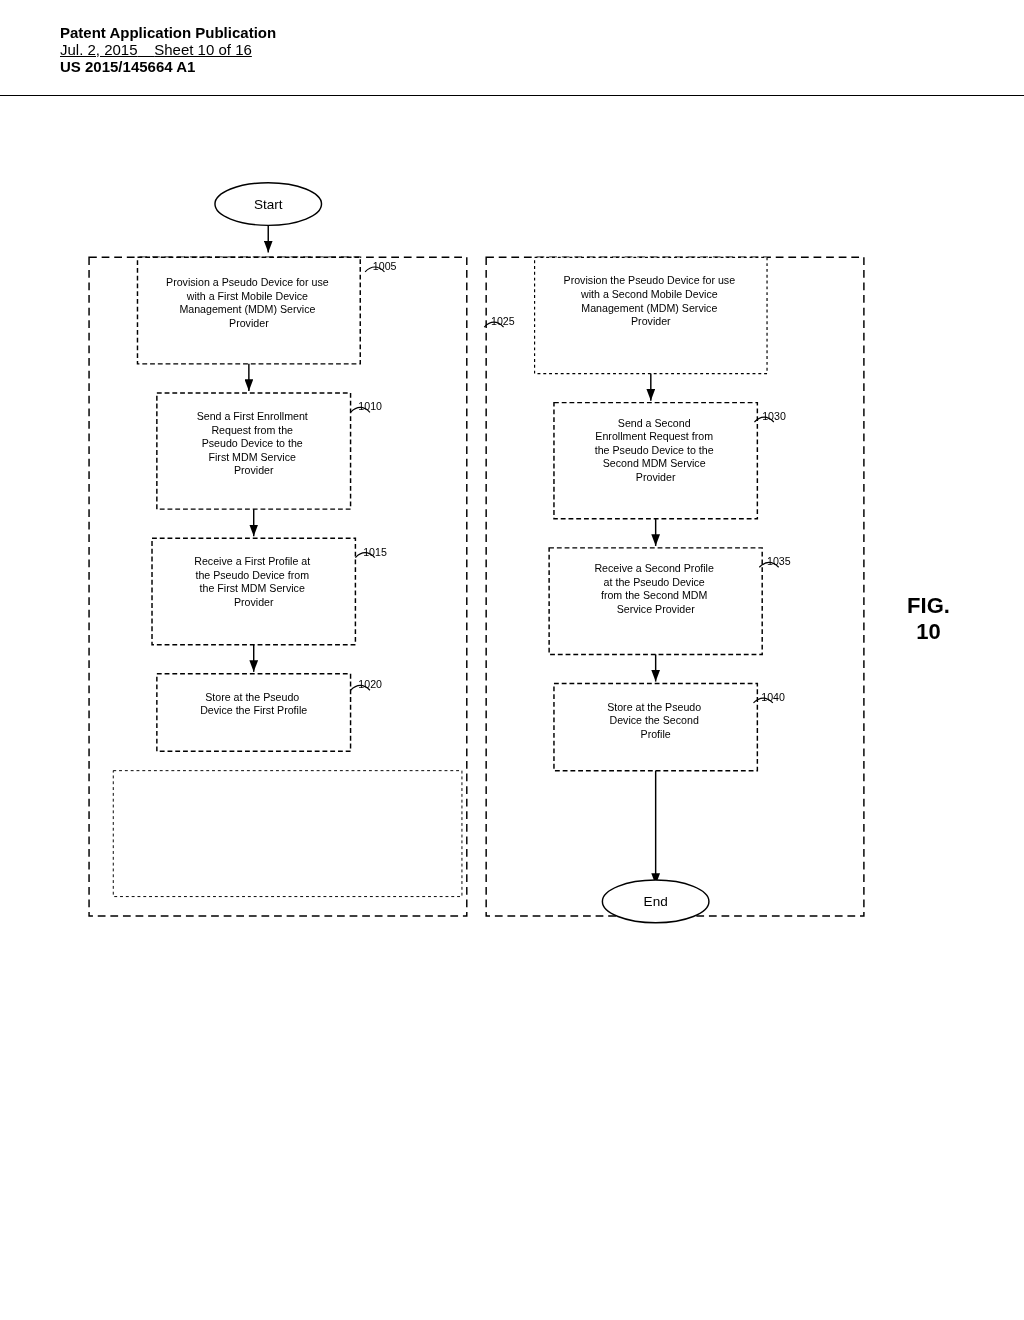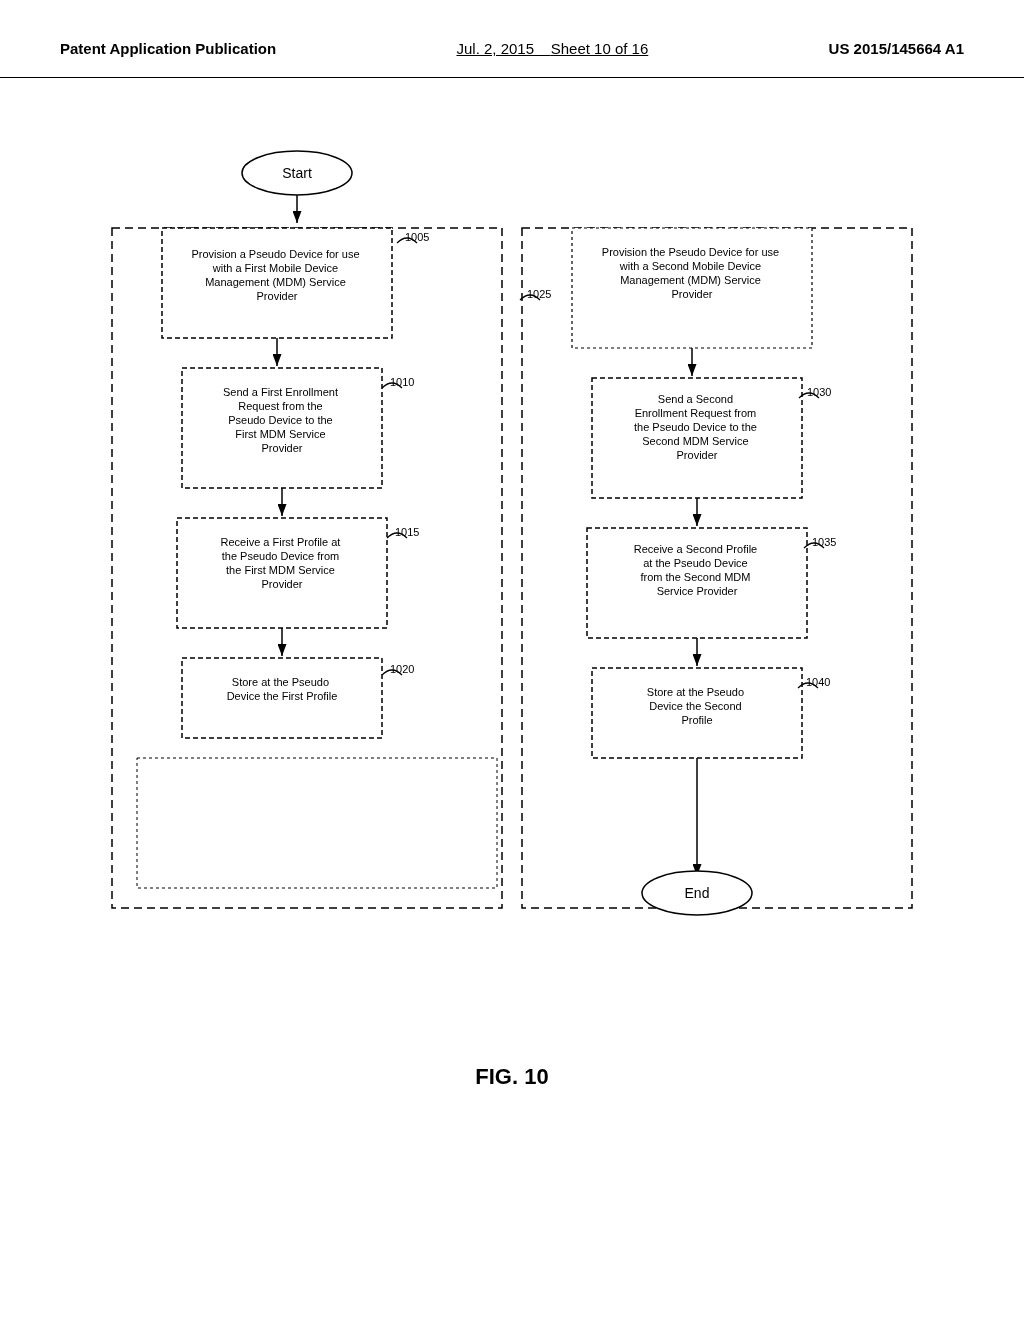--- a/index.html
+++ b/index.html
@@ -10,41 +10,42 @@
       min-height: 1320px;
       position: relative;
       overflow-x: hidden;
     }
 
     
     .header {
       display: flex;
       justify-content: space-between;
       align-items: flex-start;
-      padding: 40px 60px 20px 60px;
+      padding: 24px 60px 20px 60px;
       border-bottom: 1px solid #000;
+      flex-direction: column;
     }
     .header-left {
       font-size: 15px;
       font-weight: bold;
     }
     .header-center {
       font-size: 15px;
       text-align: center;
       text-decoration: underline;
     }
     .header-right {
       font-size: 15px;
       font-weight: bold;
     }
 
     
     .diagram-area {
       display: flex;
-      flex-direction: column;
+      flex-direction: row;
       align-items: center;
       padding: 60px 60px 40px 60px;
     }
 
     
     .diagram-svg {
       width: 860px;
       height: 900px;
     }
 

